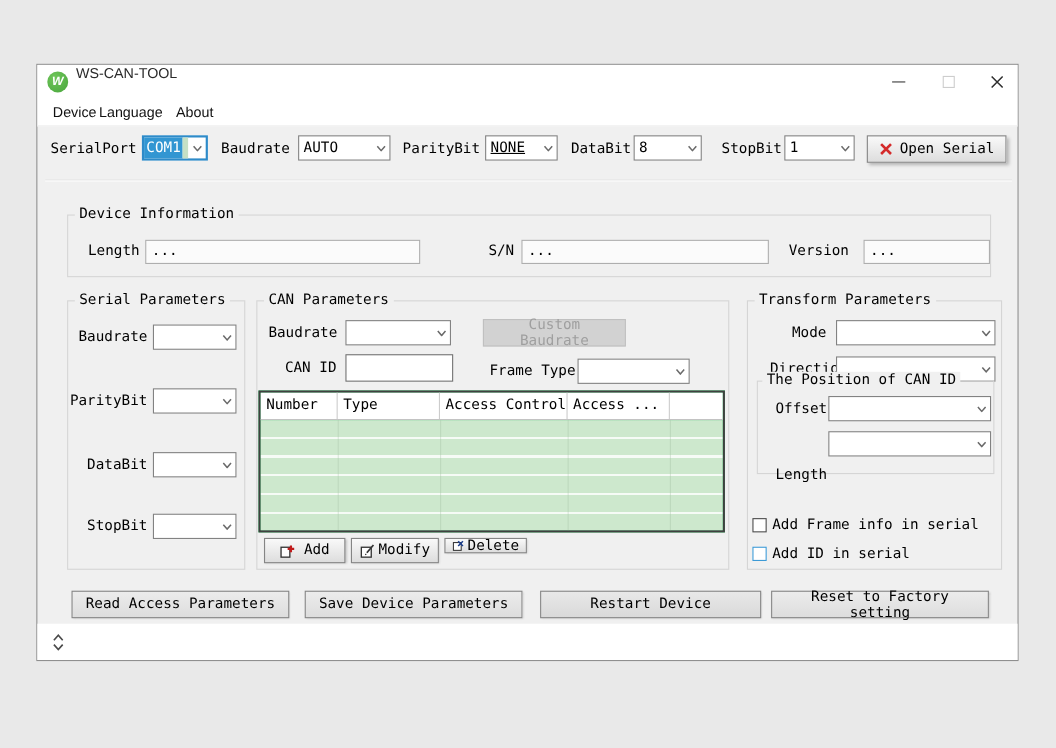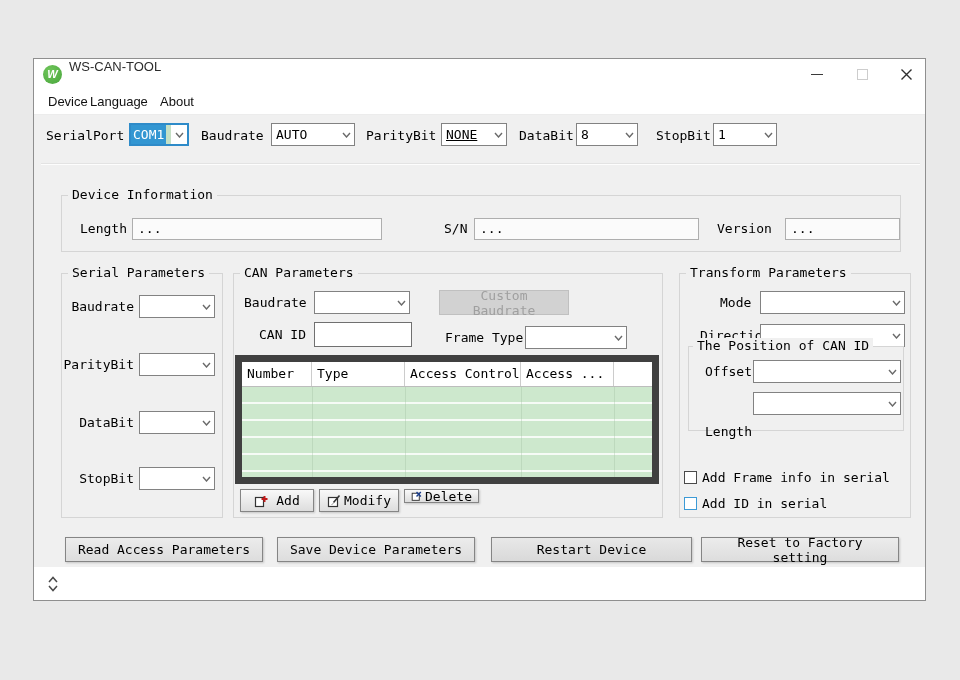--- a/index.html
+++ b/index.html
@@ -60,21 +60,21 @@
 
   .group { position:absolute; border:1px solid #d5d5d5; }
   .gtitle { position:absolute; top:-9px; left:6px; background:#f0f0f0; padding:0 4px;
     font-size:13px; line-height:16px; color:#000; white-space:nowrap; }
 
   .toolbar-sep { position:absolute; left:7px; top:104px; width:879px; height:2px;
     background:#fdfdfd; border-top:1px solid #e3e3e3; }
 
   
   .can-table { position:absolute; left:1px; top:81px; width:424px; height:129px;
-    border:7px solid #404040; background:#22c55e; }
+    border:2px solid #404040; background:#22c55e; }
   .can-thead { display:flex; height:25px; background:#fff; border-bottom:1px solid #bdbdbd; }
   .can-th { font-size:13px; line-height:24px; padding-left:5px; border-right:1px solid #cccccc;
     white-space:nowrap; overflow:hidden; }
   .can-tbody { position:absolute; left:0; top:25px; right:0; bottom:0;
     background:repeating-linear-gradient(to bottom,#cde8cd 0px,#cde8cd 15px,#f6fbf6 15px,#f6fbf6 17px); }
   .col-sep { position:absolute; top:25px; bottom:0; width:1px; background:rgba(160,190,160,.35); }
 
   
   .cb { position:absolute; width:13px; height:13px; background:#fff; border:1px solid #4a4a4a; }
   .cb.focus { border-color:#3c9ad6; }
@@ -156,20 +156,26 @@
   <div class="lbl" style="left:622px; top:64px; line-height:25px;">StopBit</div>
   <div class="combo" style="left:679px; top:64px; width:64px;">
     <span class="cval">1</span>
     <span class="carrow">
       <svg width="9" height="6" viewBox="0 0 9 6">
           <polyline points="1,1 4.5,5 8,1" fill="none" stroke="#6a6a6a" stroke-width="1.4"></polyline>
         </svg>
     </span>
   </div>
 
+  <button class="push-btn shadowed" style="left:754px; top:64px; width:127px; height:25px;">
+    <svg width="13" height="13" viewBox="0 0 13 13">
+      <path d="M2 2 L11 11 M11 2 L2 11" stroke="#d42a2a" stroke-width="2.4"></path>
+    </svg>
+    <span>Open Serial</span>
+  </button>
 
   <div class="toolbar-sep"></div>
 
   <div class="group" style="left:27px; top:136px; width:840px; height:57px;">
     <div class="gtitle">Device Information</div>
     <div class="lbl" style="left:18px; top:22px; line-height:22px;">Length</div>
     <div class="ro-field" style="left:70px; top:22px; width:250px; height:22px;">...</div>
     <div class="lbl" style="left:382px; top:22px; line-height:22px;">S/N</div>
     <div class="ro-field" style="left:412px; top:22px; width:225px; height:22px;">...</div>
     <div class="lbl" style="left:655px; top:22px; line-height:22px;">Version</div>

